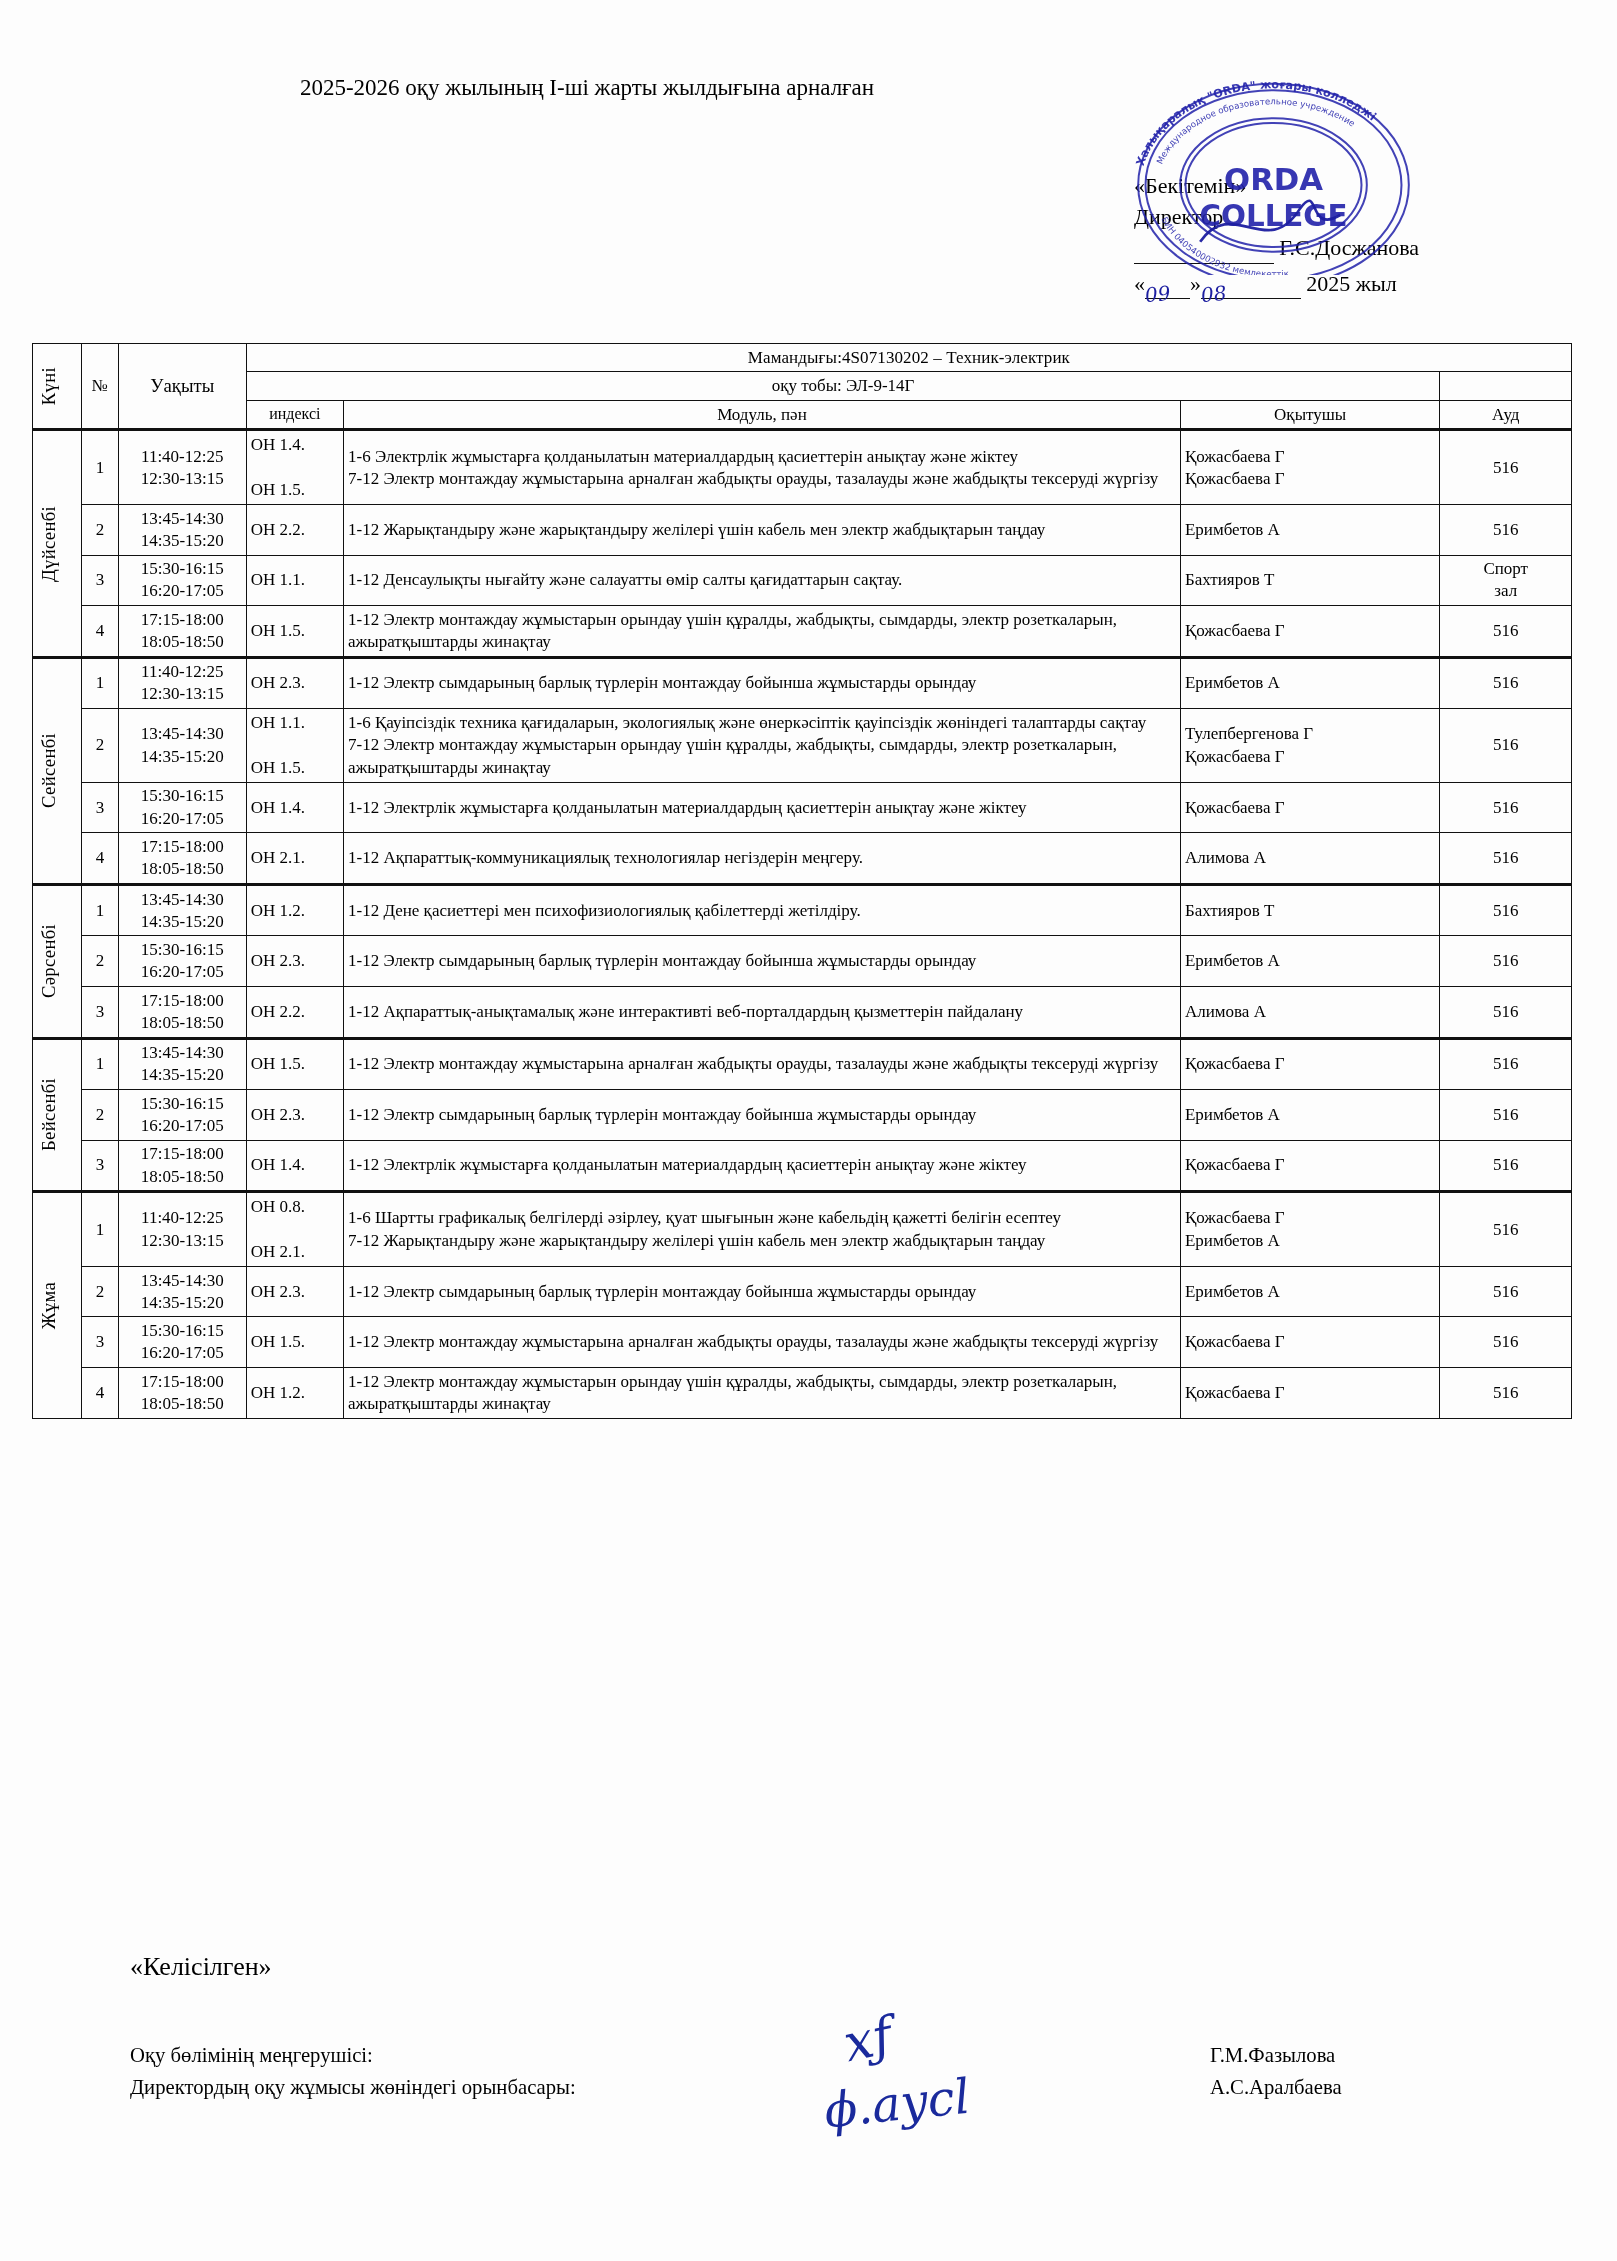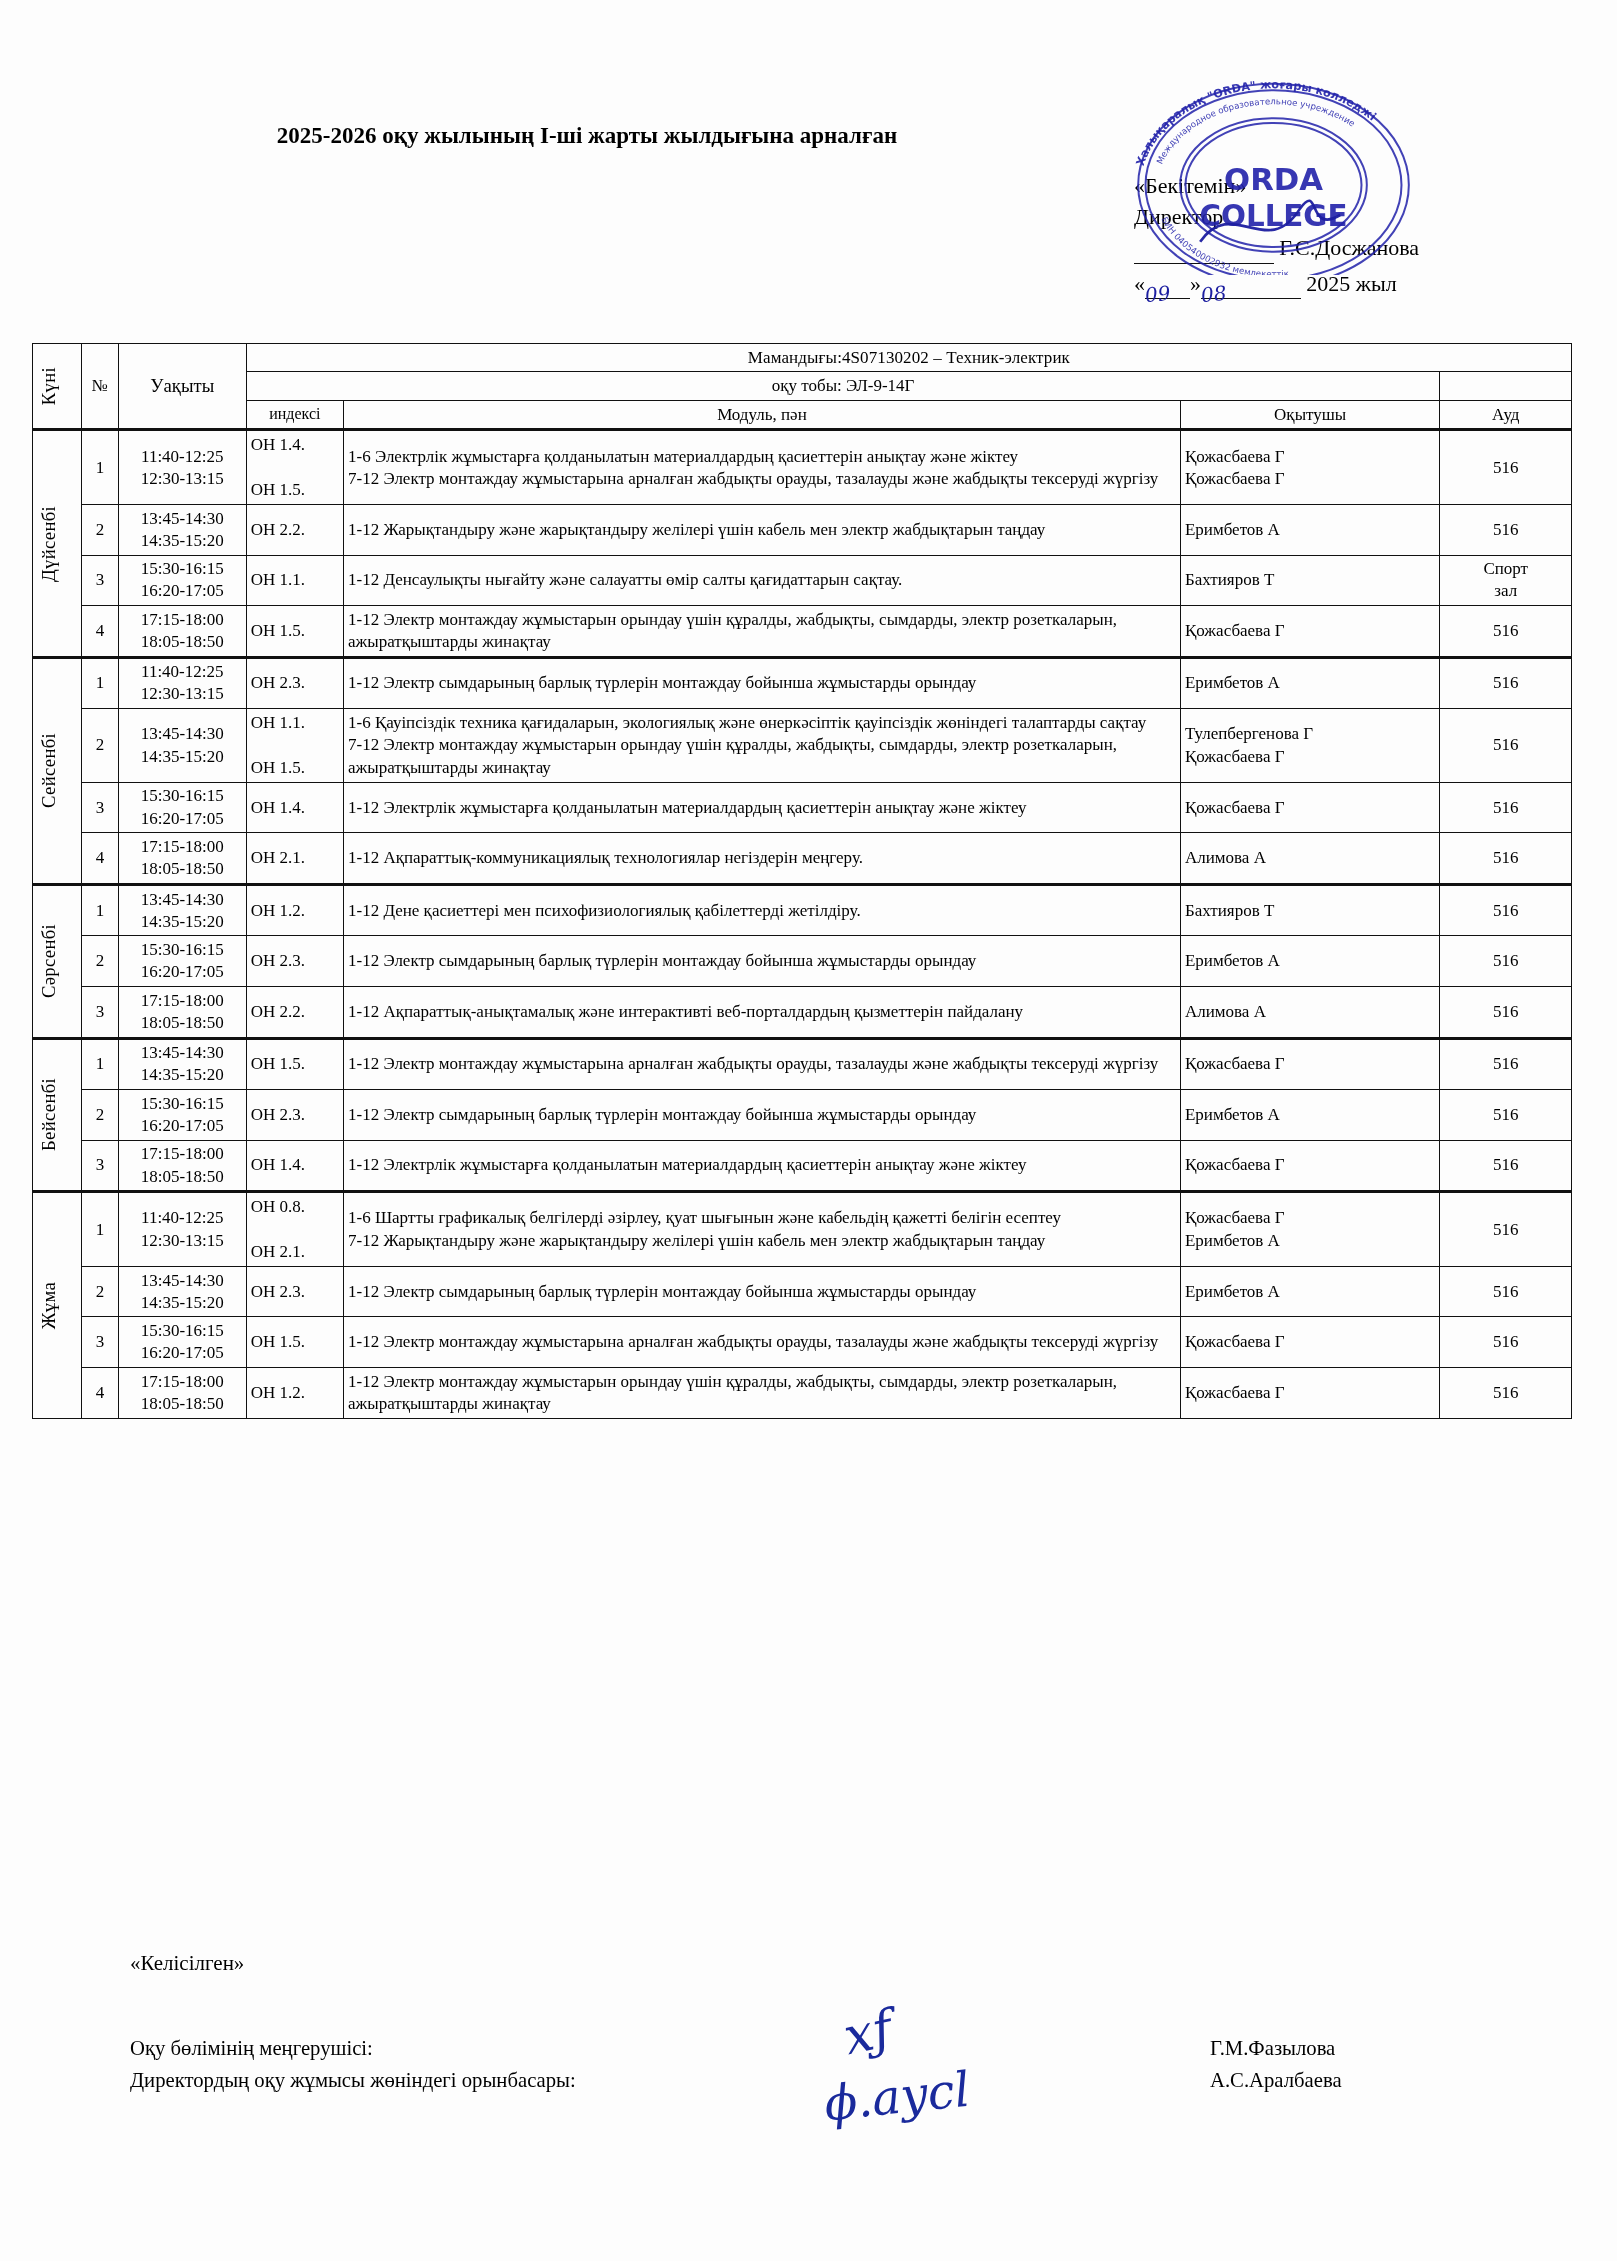--- a/index.html
+++ b/index.html
@@ -9,21 +9,21 @@
     color:#000;
     position:relative;
     overflow:hidden;
   }
   .page{position:relative;width:1617px;height:2261px;background:#fdfdfd;}
 
   
   .doc-title{
     position:absolute; left:0; top:73px; width:1174px;
     text-align:center;
-    font-weight:bold; font-size:23px; line-height:1.30;margin-top:48px;
+    font-weight:normal; font-size:23px; line-height:1.30;
   }
   .doc-title .l2{display:block;}
 
   .approve-block{
     position:absolute; left:1134px; top:170px; width:373px;
     font-size:22px; line-height:1.42; font-family:"Liberation Serif",serif;
   }
   .approve-block .ln{display:block; white-space:nowrap;}
   .appr-row{display:flex; align-items:flex-end;}
   .appr-underline{
@@ -100,21 +100,21 @@
   .teach-c{text-align:left;font-size:16.7px;line-height:1.36;padding-left:9.3px;}
   .aud-c{text-align:center;font-size:17.3px;line-height:1.25;}
   tr.daystart > td{border-top:3.3px solid #111;}
   .topalign{vertical-align:top;}
 
   
   .footer{
     position:absolute; left:130px; top:1947px; width:1400px;
     font-size:20.7px; line-height:1.55;
   }
-  .kelisilgen{font-size:21px;}
+  .kelisilgen{font-size:26px;}
   .sig-rows{margin-top:52px; position:relative;}
   .sig-line{display:flex; align-items:baseline;}
   .sig-label{width:707px;}
   .sig-name{margin-left:373px; white-space:nowrap;}
   .sign-glyph{
     position:absolute; color:#1a2a9c; font-family:"DejaVu Serif",serif;
     font-style:italic;
   }
   .sg1{left:714px; top:-39px; font-size:51px; transform:rotate(-12deg);}
   .sg2{left:694px; top:27px; font-size:48px; transform:rotate(-6deg);}

